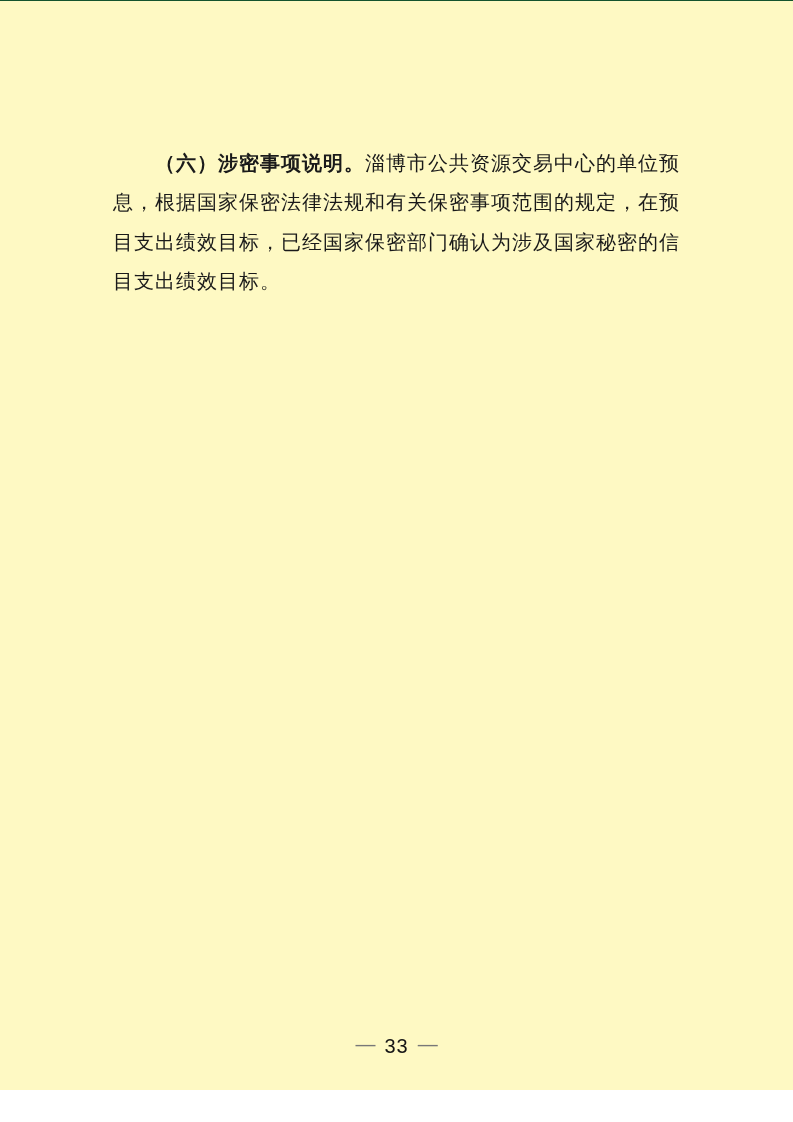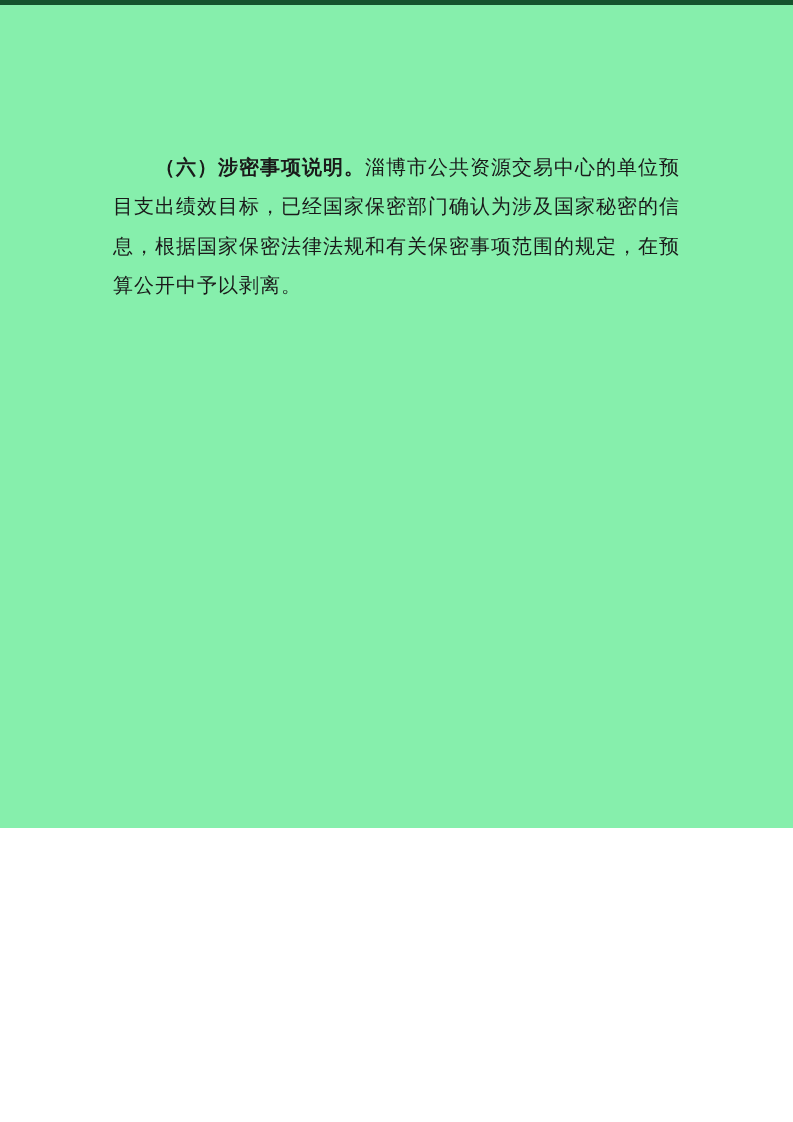--- a/index.html
+++ b/index.html
@@ -3,23 +3,23 @@
 <meta charset="utf-8">
 <style>
   html, body {
     margin: 0;
     padding: 0;
     background: #ffffff;
   }
   .page {
     position: relative;
     width: 793px;
-    height: 828px;
-    background: #86efac;
-    border-top: 5px solid #14532d;
+    height: 1090px;
+    background: #fef9c3;
+    border-top: 1px solid #14532d;
     box-sizing: border-box;
     font-family: "Liberation Serif", "DejaVu Serif", serif;
     color: #1a1a1a;
     overflow: hidden;
   }
   .paragraph {
     position: absolute;
     left: 113px;
     top: 143px;
     width: 567px;
@@ -62,22 +62,22 @@
     letter-spacing: 1px;
   }
 </style>
 </head>
 <body>
 
 <div class="page">
 
   <div class="paragraph">
     <div class="para-line fill indent"><span class="section-heading">（六）涉密事项说明。</span><span>淄博市公共资源交易中心的单位预</span></div>
+    <div class="para-line fill">息，根据国家保密法律法规和有关保密事项范围的规定，在预</div>
     <div class="para-line fill">目支出绩效目标，已经国家保密部门确认为涉及国家秘密的信</div>
-    <div class="para-line fill">息，根据国家保密法律法规和有关保密事项范围的规定，在预</div>
-    <div class="para-line">算公开中予以剥离。</div>
+    <div class="para-line">目支出绩效目标。</div>
   </div>
 
   <div class="footer">
     <span class="dash">—</span><span class="page-num">33</span><span class="dash">—</span>
   </div>
 
 </div>
 
 </body></html>

